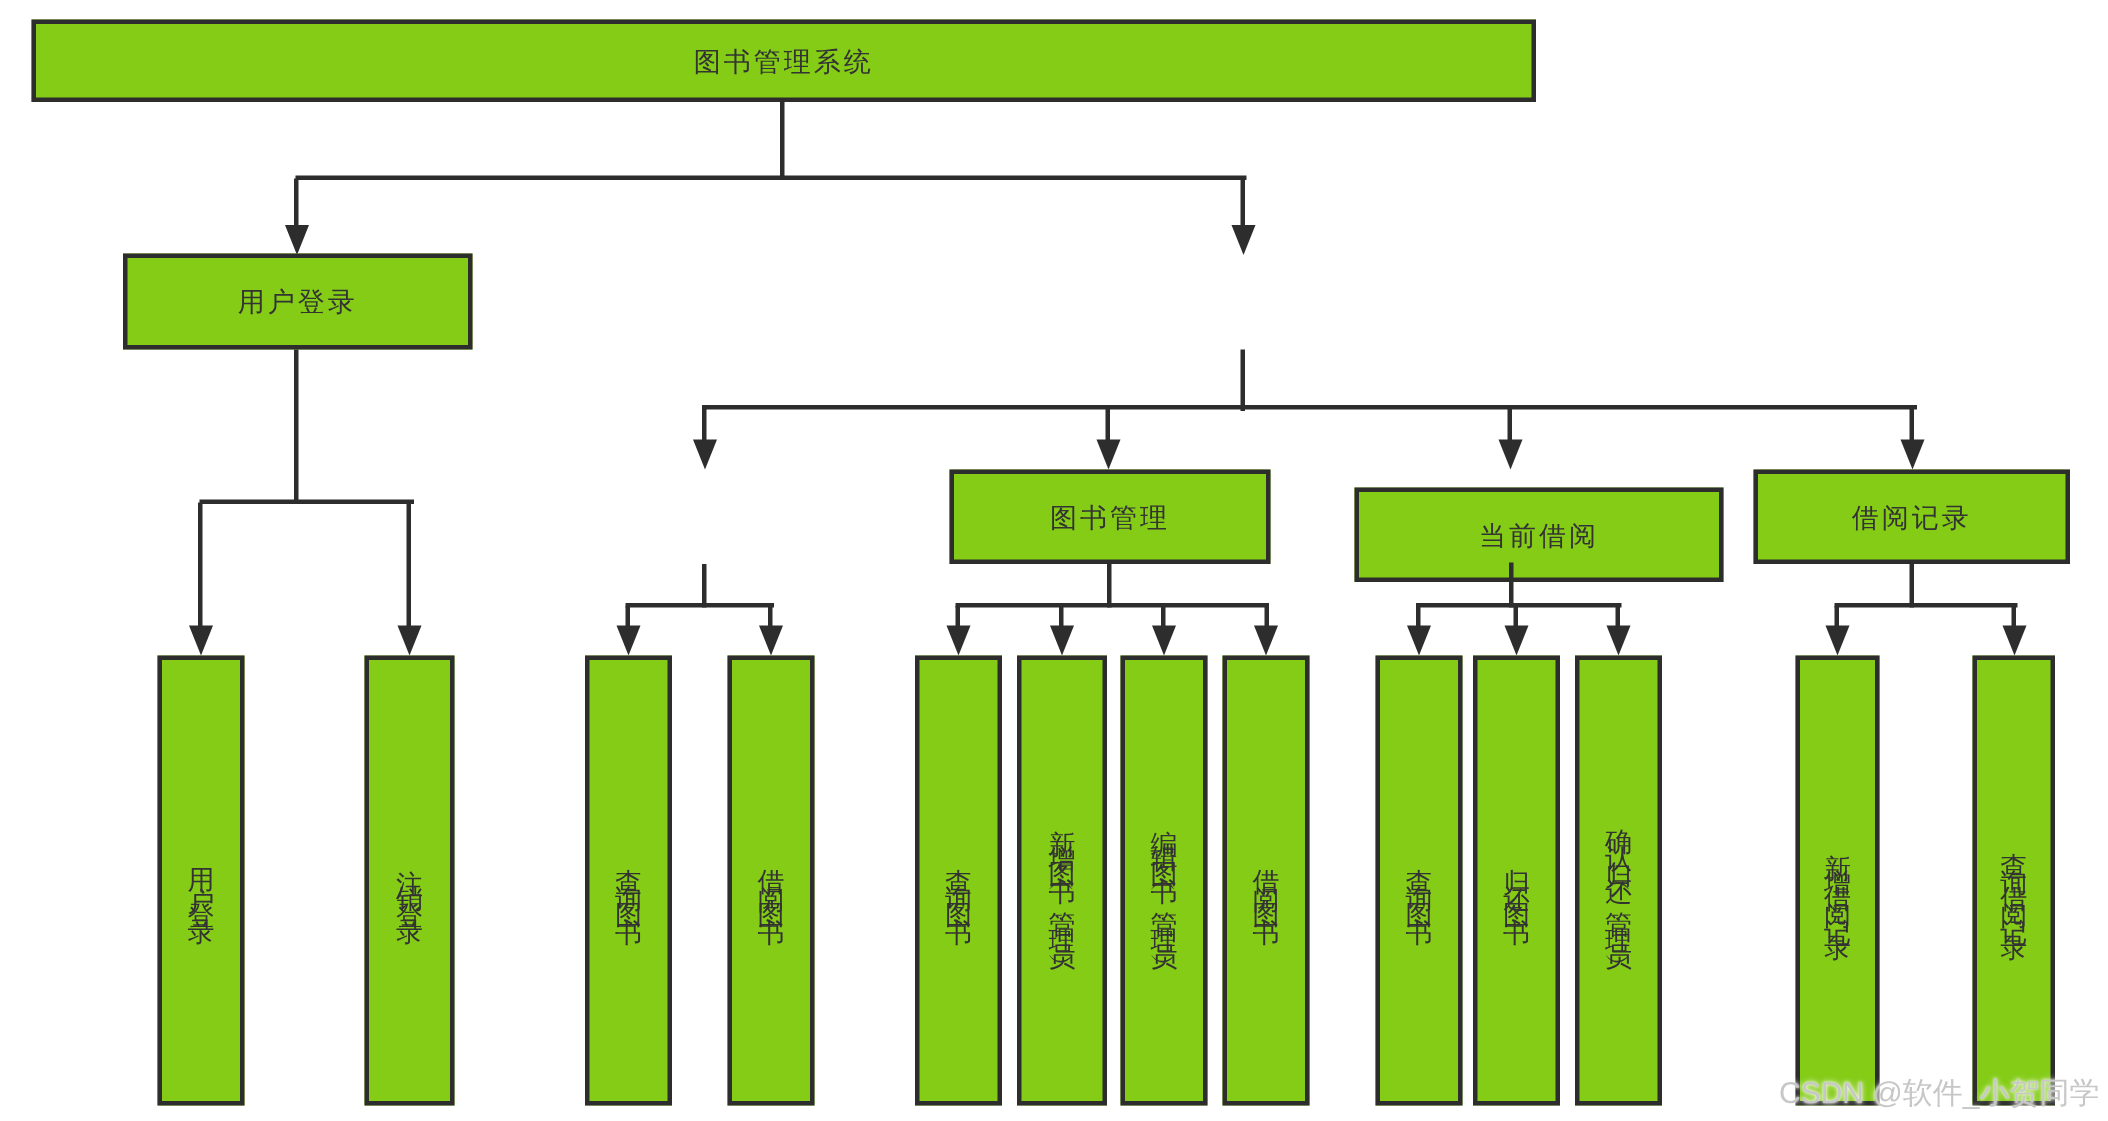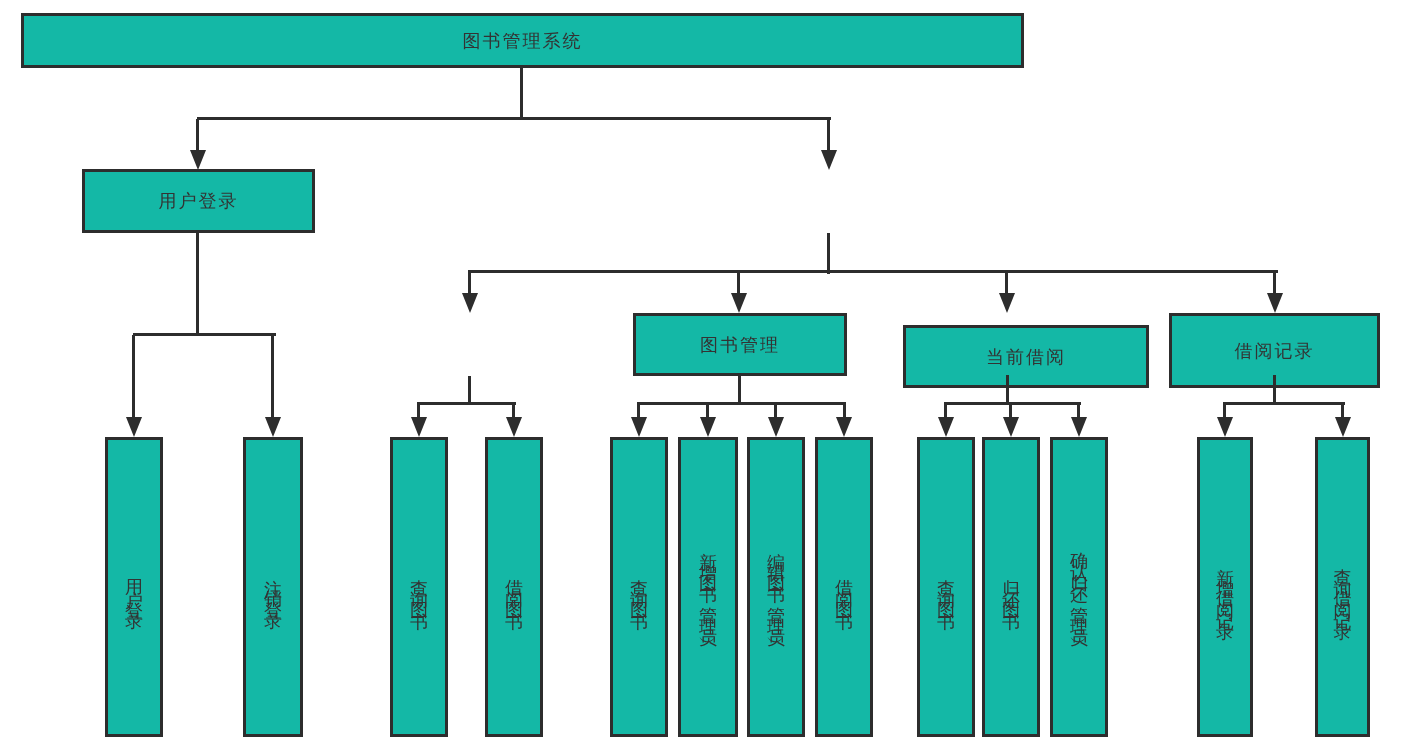--- a/index.html
+++ b/index.html
@@ -9,21 +9,21 @@
     height: 747px;
     background: #ffffff;
     font-family: "Liberation Sans", "DejaVu Sans", sans-serif;
     color: #333333;
     overflow: hidden;
   }
   .box {
     position: absolute;
     box-sizing: border-box;
     border: 3px solid #2d2d2d;
-    background: #14b8a6;
+    background: #84cc16;
     display: flex;
     align-items: center;
     justify-content: center;
   }
   .h-label {
     font-size: 18px;
     letter-spacing: 2px;
     white-space: nowrap;
   }
   .v-box .v-label {
@@ -92,21 +92,21 @@
   <div class="arrow" style="left:999px; top:293px;"></div>
   <div class="vline" style="left:1273px; top:272px; height:27px;"></div>
   <div class="arrow" style="left:1267px; top:293px;"></div>
 
   <div class="box" style="left:633px; top:313px; width:214px; height:63px;">
     <span class="h-label">图书管理</span>
   </div>
   <div class="box" style="left:903px; top:325px; width:246px; height:63px;">
     <span class="h-label">当前借阅</span>
   </div>
-  <div class="box" style="left:1169px; top:313px; width:211px; height:75px;">
+  <div class="box" style="left:1169px; top:313px; width:211px; height:63px;">
     <span class="h-label">借阅记录</span>
   </div>
 
   <div class="vline" style="left:468px; top:376px; height:29px;"></div>
   <div class="hline" style="left:417px; top:402px; width:99px;"></div>
   <div class="vline" style="left:417px; top:404px; height:18px;"></div>
   <div class="arrow" style="left:411px; top:417px;"></div>
   <div class="vline" style="left:512px; top:404px; height:18px;"></div>
   <div class="arrow" style="left:506px; top:417px;"></div>
 
@@ -174,14 +174,15 @@
     <span class="v-label">确认归还（管理员）</span>
   </div>
 
   <div class="box v-box" style="left:1197px; top:437px; width:56px; height:300px;">
     <span class="v-label">新增借阅记录</span>
   </div>
   <div class="box v-box" style="left:1315px; top:437px; width:55px; height:300px;">
     <span class="v-label">查询借阅记录</span>
   </div>
 
+  <div class="watermark">CSDN @软件_小贺同学</div>
 
 </div>
 
 </body></html>

